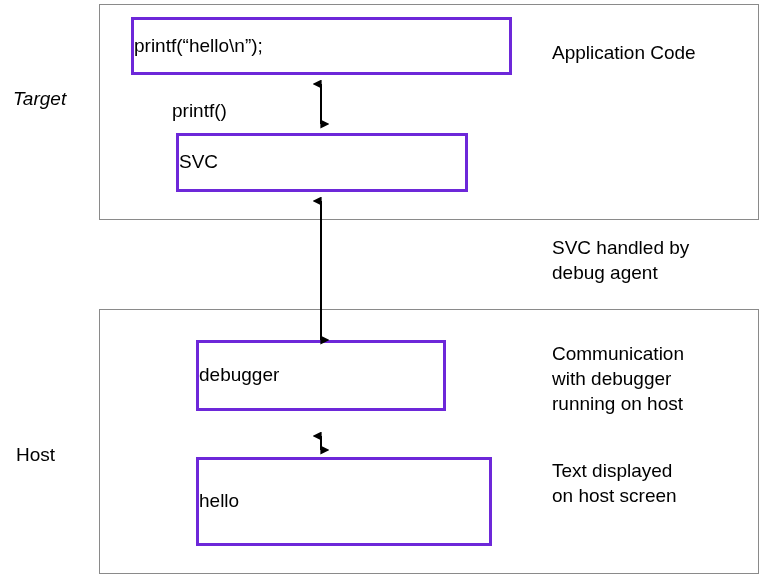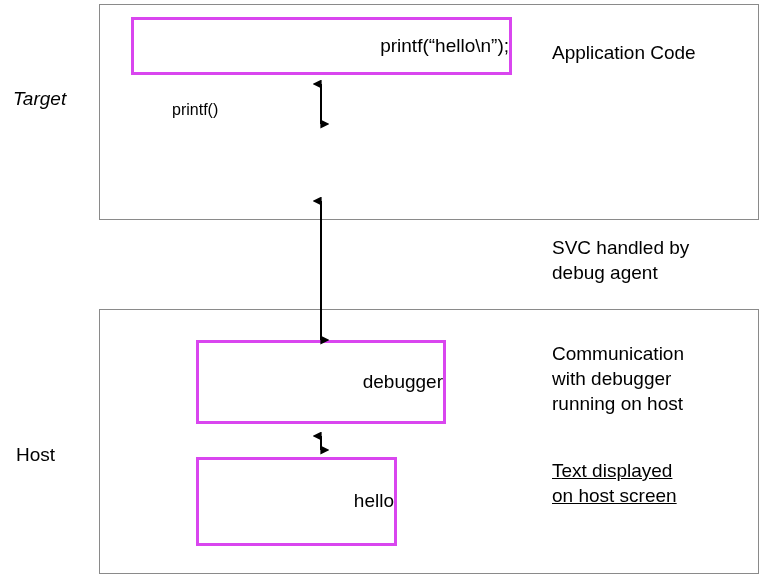--- a/index.html
+++ b/index.html
@@ -37,59 +37,59 @@
     line-height: 1.15;
     color: #000000;
     white-space: nowrap;
   }
   #label-target { left: 13px; top: 88px; font-style: italic; }
   #label-host   { left: 16px; top: 444px; }
 
   
   .box {
     position: absolute;
-    border: 3px solid #d946ef;
+    border: 3px solid #6d28d9;
     background: #ffffff;
     box-sizing: border-box;
     display: flex;
     align-items: center;
-    justify-content: flex-end;
+    justify-content: flex-start;
     text-align: center;
   }
   .box-text {
     font-size: 19px;
     line-height: 1.2;
     color: #000000;
     white-space: nowrap;
   }
   #box-app      { left: 131px; top: 17px;  width: 381px; height: 58px; }
   #box-svc      { left: 176px; top: 133px; width: 292px; height: 59px; }
-  #box-debugger { left: 196px; top: 340px; width: 250px; height: 84px; }
-  #box-hello    { left: 196px; top: 457px; width: 201px; height: 89px; }
+  #box-debugger { left: 196px; top: 340px; width: 250px; height: 71px; }
+  #box-hello    { left: 196px; top: 457px; width: 296px; height: 89px; }
 
   
   .annotation {
     position: absolute;
     font-size: 19px;
     line-height: 1.32;
     color: #000000;
     width: 200px;
   }
   #note-app-code   { left: 552px; top: 32px; }
   #note-c-library  { left: 552px; top: 150px; }
   #note-svc-agent  { left: 552px; top: 235px; }
   #note-comm       { left: 552px; top: 341px; }
-  #note-text-disp  { left: 552px; top: 458px; text-decoration: underline; }
+  #note-text-disp  { left: 552px; top: 458px; }
 
   
   #note-printf {
     position: absolute;
     left: 172px;
     top: 100px;
-    font-size: 16px;
+    font-size: 19px;
     line-height: 1.2;
     color: #000000;
     white-space: nowrap;
   }
 
   
   #connectors {
     position: absolute;
     left: 0;
     top: 0;
@@ -106,20 +106,23 @@
   <div class="region" id="region-target"></div>
   <div class="region" id="region-host"></div>
 
   <div class="region-label" id="label-target">Target</div>
   <div class="region-label" id="label-host">Host</div>
 
   <div class="box" id="box-app">
     <span class="box-text">printf(“hello\n”);</span>
   </div>
 
+  <div class="box" id="box-svc">
+    <span class="box-text">SVC</span>
+  </div>
 
   <div class="box" id="box-debugger">
     <span class="box-text">debugger</span>
   </div>
 
   <div class="box" id="box-hello">
     <span class="box-text">hello</span>
   </div>
 
   <div id="note-printf">printf()</div>

